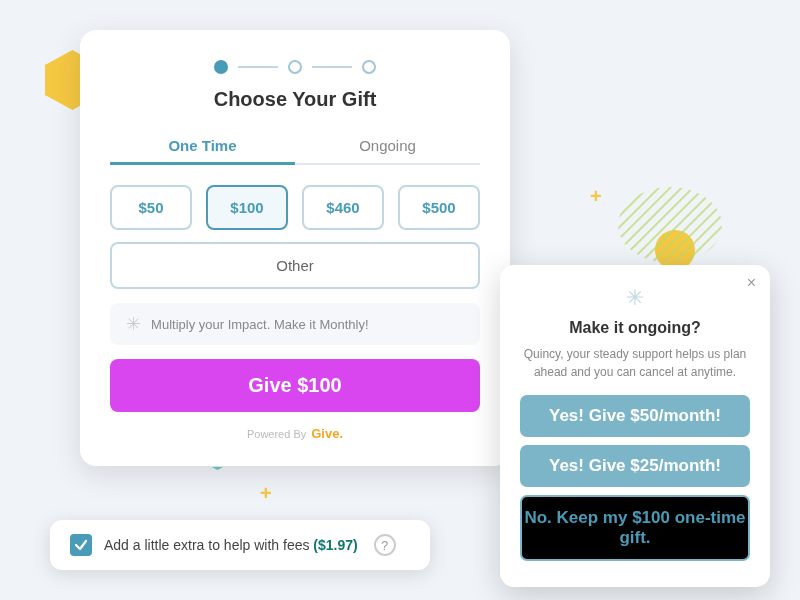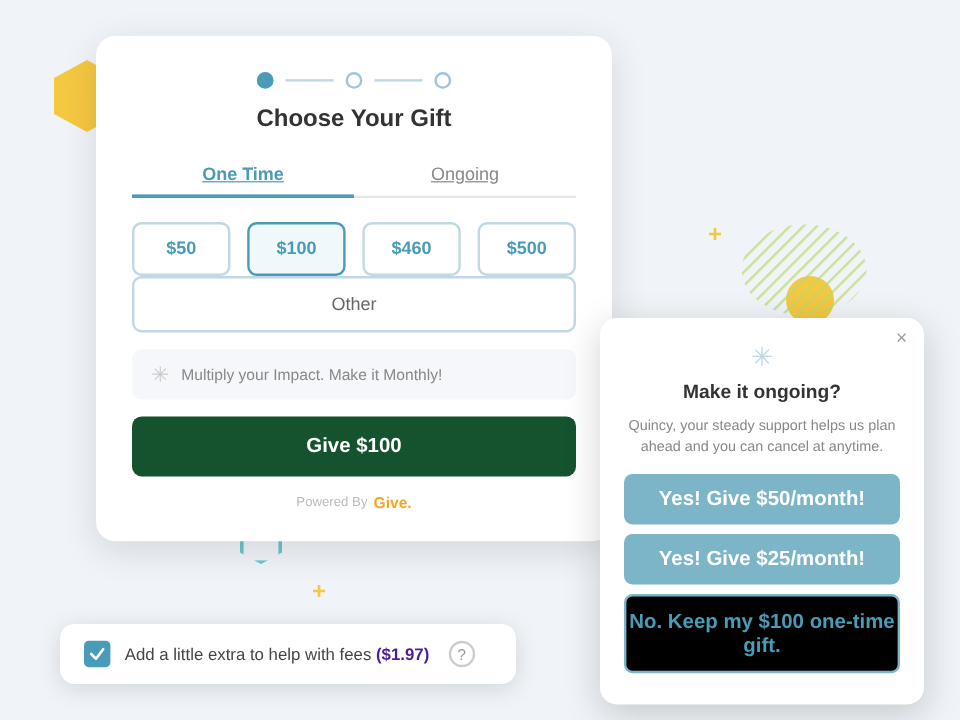--- a/index.html
+++ b/index.html
@@ -127,33 +127,33 @@
     }
     .tab {
       flex: 1;
       text-align: center;
       padding: 8px 0;
       font-size: 15px;
       cursor: pointer;
       color: #888;
       border-bottom: 3px solid transparent;
       margin-bottom: -2px;
-      text-decoration: underline;
     }
     .tab.active {
       color: #4a9bb8;
       border-bottom: 3px solid #4a9bb8;
       font-weight: 600;
     }
 
     
     .amount-grid {
       display: grid;
       grid-template-columns: repeat(4, 1fr);
       gap: 14px;
+      margin-bottom: 12px;
     }
     .amount-btn {
       padding: 12px 0;
       border: 2px solid #c0d8e4;
       border-radius: 8px;
       background: #fff;
       font-size: 15px;
       font-weight: 600;
       color: #4a9bb8;
       cursor: pointer;
@@ -192,25 +192,25 @@
     }
     .promo-icon {
       color: #ccc;
       font-size: 18px;
     }
 
     
     .give-btn {
       width: 100%;
       padding: 15px 0;
-      background: #14532d;
+      background: #d946ef;
       border: none;
       border-radius: 8px;
       color: #fff;
-      font-size: 17px;
+      font-size: 20px;
       font-weight: 600;
       cursor: pointer;
       margin-bottom: 14px;
     }
     .give-btn span.highlight {
       font-weight: 800;
     }
 
     
     .powered-by {
@@ -253,21 +253,21 @@
       align-items: center;
       justify-content: center;
       flex-shrink: 0;
       cursor: pointer;
     }
     .checkbox-checked svg {
       width: 14px;
       height: 14px;
     }
     .fee-amount {
-      color: #4c1d95;
+      color: #0f766e;
       font-weight: 600;
     }
     .help-icon {
       width: 22px;
       height: 22px;
       border: 2px solid #ccc;
       border-radius: 50%;
       display: flex;
       align-items: center;
       justify-content: center;

